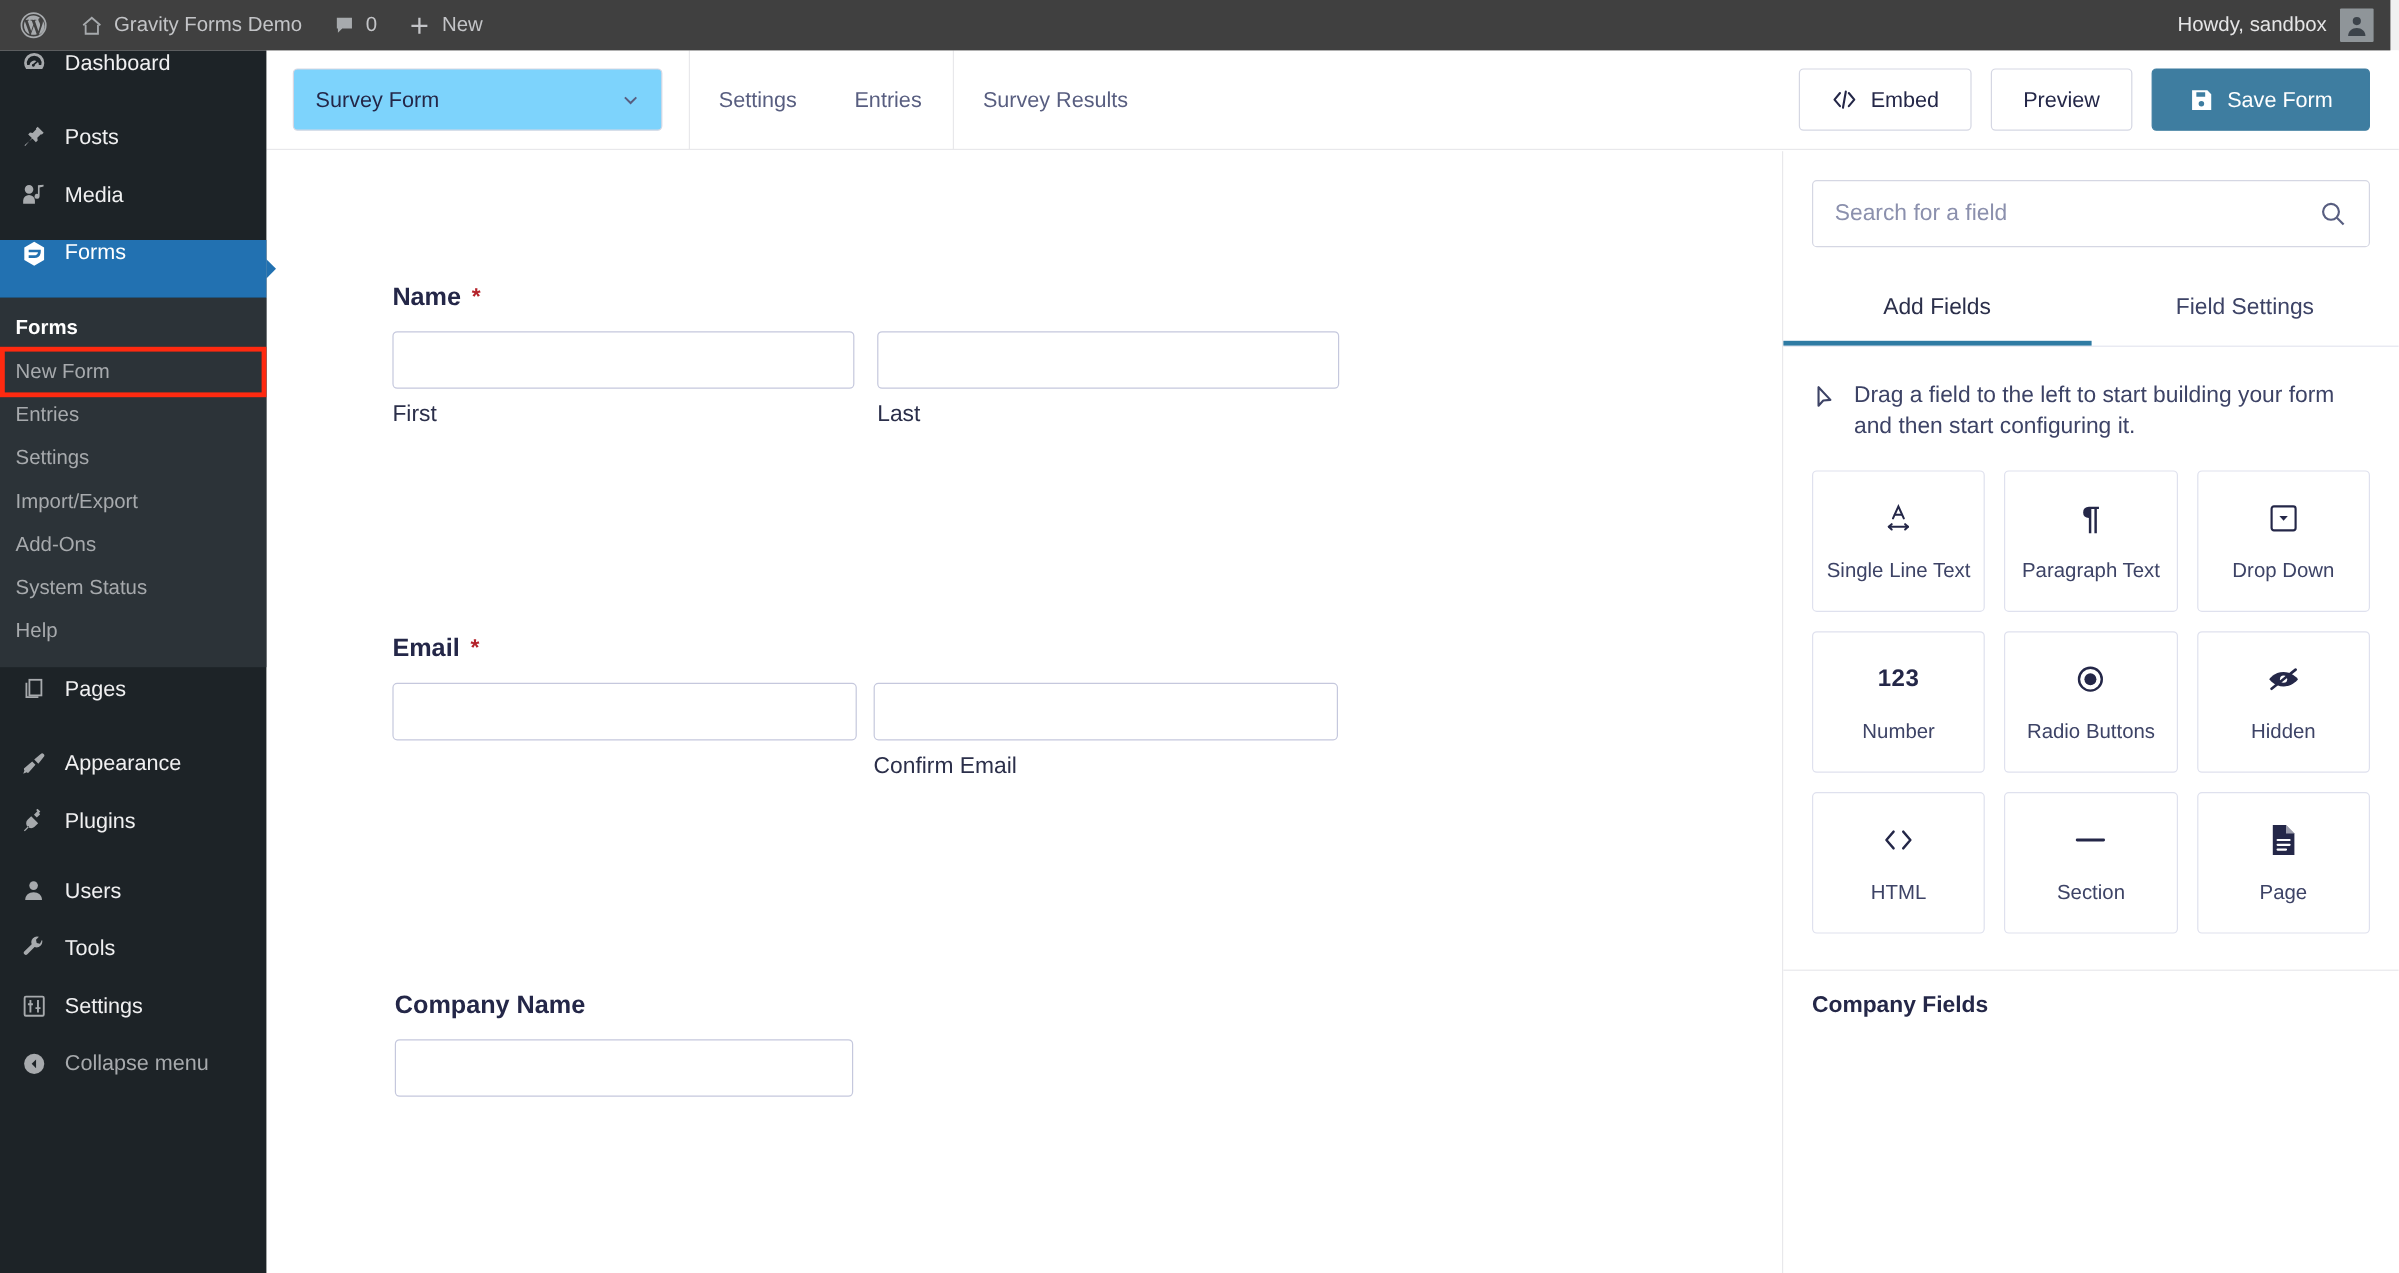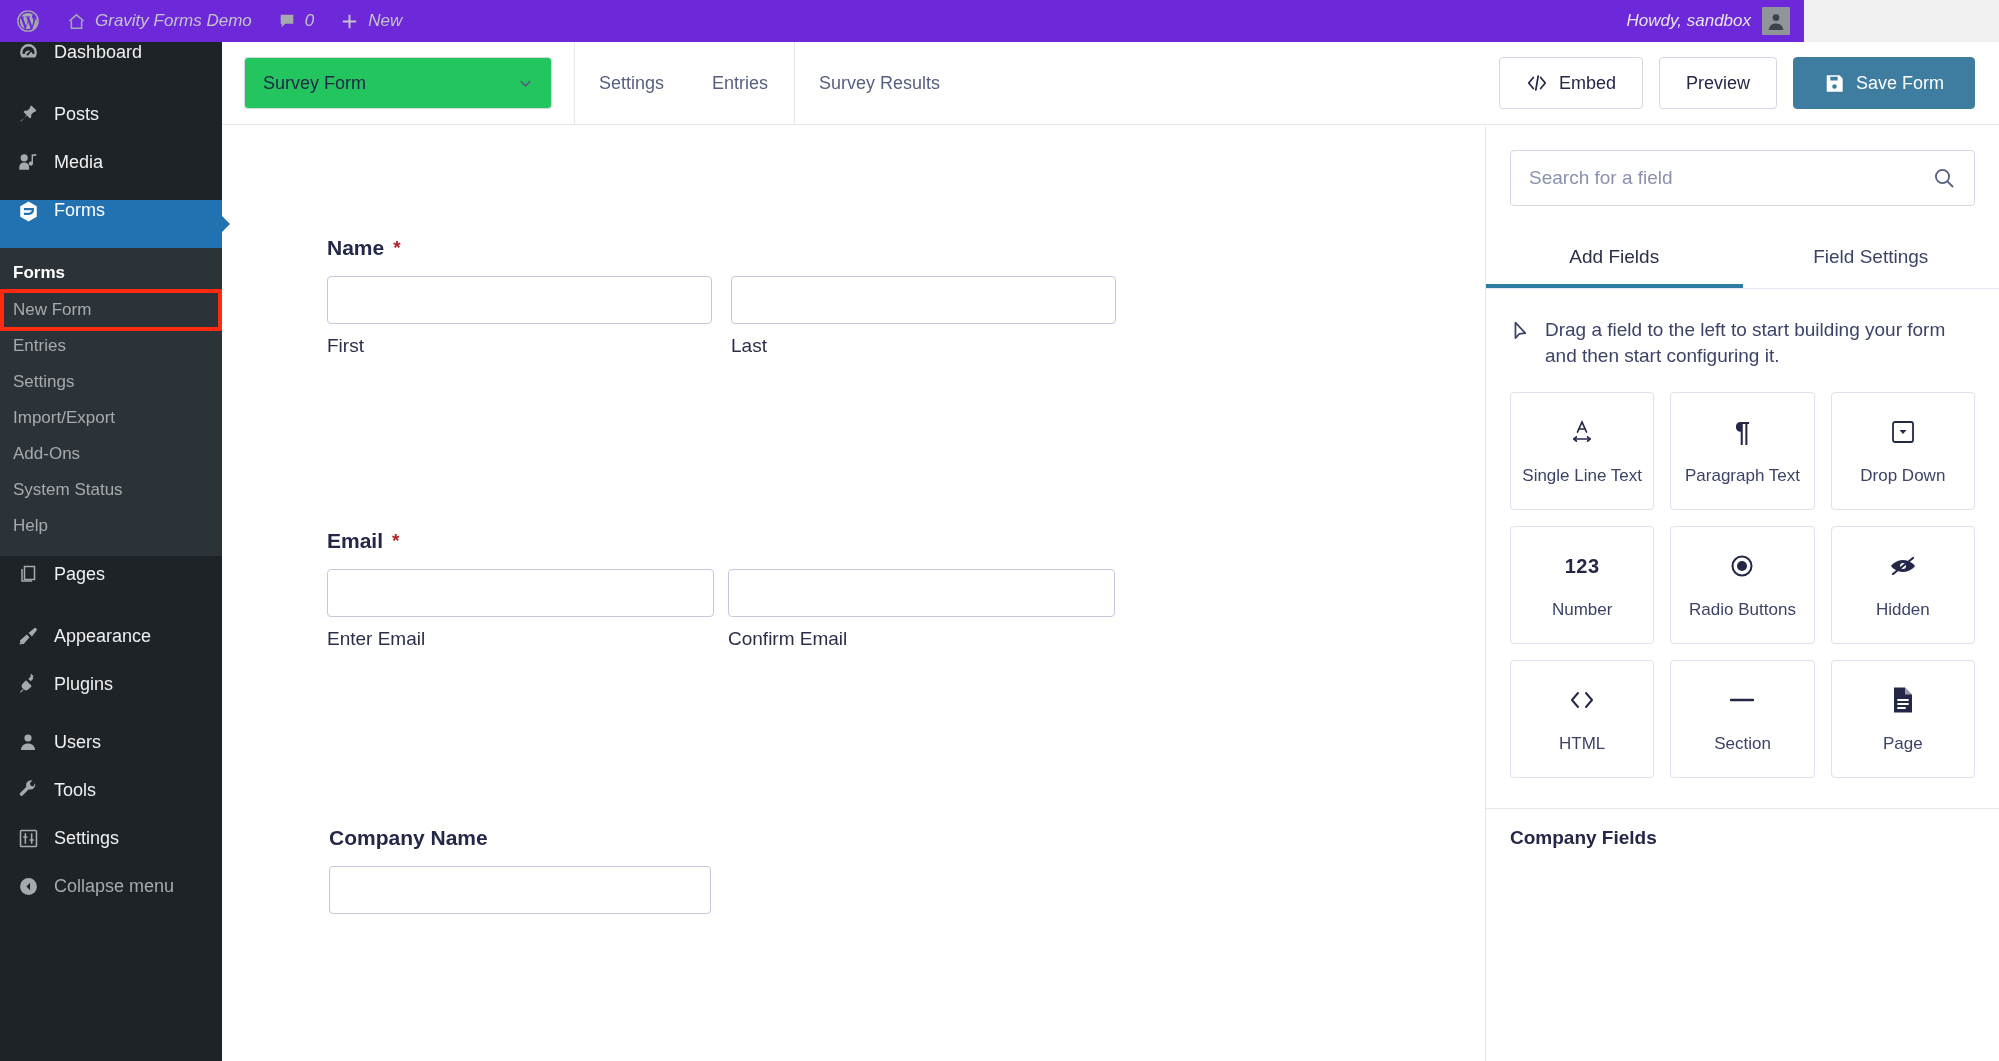--- a/index.html
+++ b/index.html
@@ -6,27 +6,26 @@
   html, body {
     width: 1999px; height: 1061px;
     font-family: "Liberation Sans", sans-serif;
     background: #f0f0f1;
     overflow: hidden;
   }
 
   
   #adminbar {
     position: absolute; top: 0; left: 0;
-    width: 1804px; height: 42px;
-    background: #6d28d9;
+    width: 1992px; height: 42px;
+    background: #404040;
     display: flex; align-items: center;
     color: #c3c4c7;
     font-size: 17px;
     z-index: 50;
-    font-style: italic;
   }
   .ab-item {
     display: flex; align-items: center; gap: 9px;
     height: 42px; padding: 0 13px;
     color: #c3c4c7; white-space: nowrap;
   }
   .ab-item.first { padding-left: 15px; }
   #adminbar .wp-logo { width: 26px; height: 26px; display:block; }
   .ab-spacer { flex: 1 1 auto; }
   .ab-right { display:flex; align-items:center; gap:11px; padding-right:14px; font-size:17px; color:#c3c4c7;}
@@ -92,21 +91,21 @@
     border-bottom: 1px solid #e8e8eb;
     display:flex; align-items:center;
   }
   .form-select {
     margin-left: 22px;
     width: 308px; height: 52px;
     border: 1px solid #d5d7e3; border-radius: 4px;
     display:flex; align-items:center; justify-content:space-between;
     padding: 0 16px 0 18px;
     font-size: 18px; color: #242748;
-    background: #22c55e;
+    background: #7dd3fc;
   }
   .tb-divider { width:1px; height: 83px; background:#e8e8eb; margin-left:22px; }
   .tb-link {
     font-size: 18px; color: #585e80;
     padding: 0 24px; height:83px; display:flex; align-items:center;
     white-space: nowrap;
   }
   .tb-right { margin-left:auto; display:flex; align-items:center; gap:16px; padding-right:24px; }
   .btn {
     height: 52px; border:1px solid #d5d7e3; border-radius:4px;
@@ -442,21 +441,20 @@
     </div>
 
     <div class="field-block" style="position:absolute; left:105px; top:403px; width:1000px;">
       <div class="field-label">
         <span>Email</span>
         <span class="req">*</span>
       </div>
       <div class="inputs-row" style="gap:14px">
         <div style="width:387px">
           <div class="gfinput"></div>
-          <div class="sublabel">Enter Email</div>
         </div>
         <div style="width:387px">
           <div class="gfinput"></div>
           <div class="sublabel">Confirm Email</div>
         </div>
       </div>
     </div>
 
     <div class="field-block" style="position:absolute; left:107px; top:700px; width:1000px;">
       <div class="field-label">

